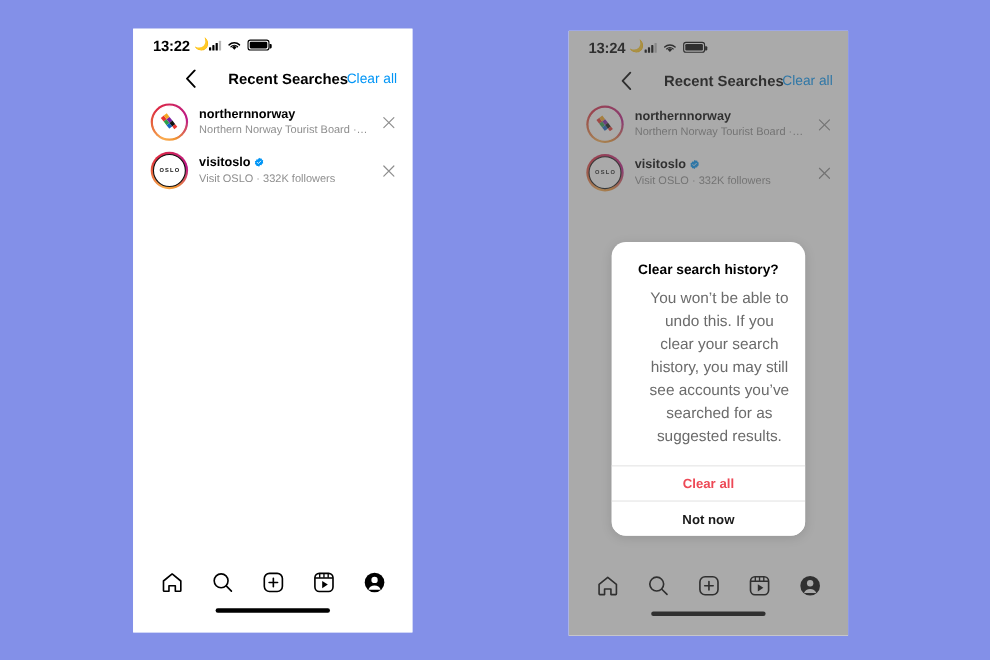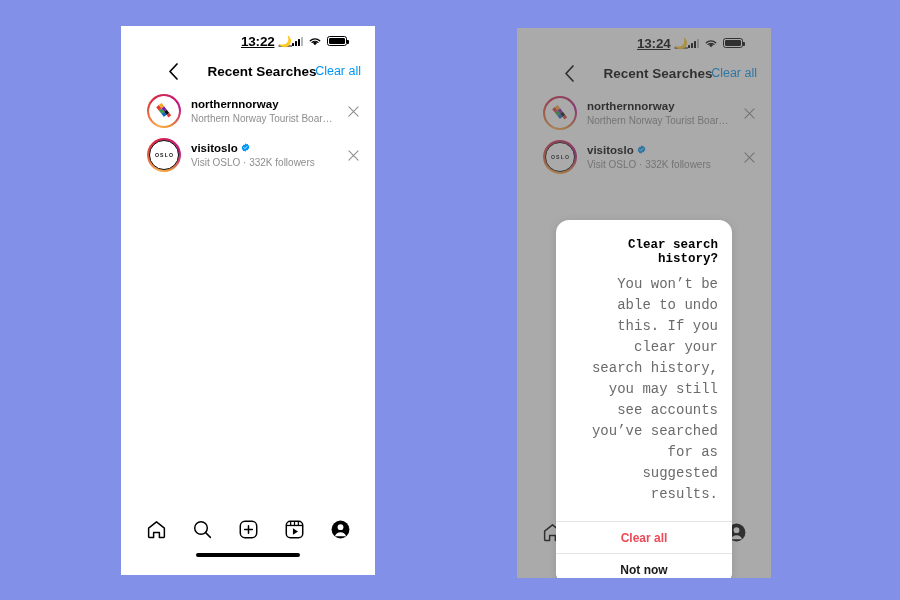--- a/index.html
+++ b/index.html
@@ -29,24 +29,23 @@
     background: #ffffff;
     display: flex;
     flex-direction: column;
   }
 
   
   .status-bar {
     height: 30px;
     display: flex;
     align-items: center;
-    justify-content: flex-end;
+    justify-content: flex-start;
     padding: 0 28px 0 18px;
     flex: 0 0 auto;
-    text-decoration: underline;
   }
   .status-left {
     display: flex;
     align-items: center;
     gap: 4px;
     font-size: 13.5px;
     font-weight: bold;
     color: #000;
     letter-spacing: -0.2px;
   }
@@ -118,21 +117,21 @@
     cursor: pointer;
     z-index: 2;
   }
 
   
   .results { flex: 1 1 auto; padding-top: 3px; }
 
   .result-row {
     display: flex;
     align-items: center;
-    padding: 5px 14px 5px 26px;
+    padding: 5px 14px 5px 16px;
     gap: 10px;
     cursor: pointer;
   }
 
   .avatar-ring {
     width: 34px; height: 34px;
     border-radius: 50%;
     padding: 2px;
     flex: 0 0 auto;
     background: conic-gradient(from 200deg,
@@ -236,21 +235,21 @@
     z-index: 11;
     left: 50%;
     top: 192px;
     transform: translateX(-50%);
     width: 176px;
     background: #ffffff;
     border-radius: 13px;
     overflow: hidden;
     box-shadow: 0 2px 10px rgba(0,0,0,0.12);
   }
-  .dialog-body { padding: 18px 14px 16px; text-align: right; font-family: Liberation Mono, monospace; }
+  .dialog-body { padding: 18px 14px 16px; text-align: center; }
   .dialog-title {
     font-size: 12.5px;
     font-weight: bold;
     color: #000;
     margin-bottom: 8px;
   }
   .dialog-message {
     font-size: 14px;
     line-height: 1.5;
     color: #6b6b6b;

